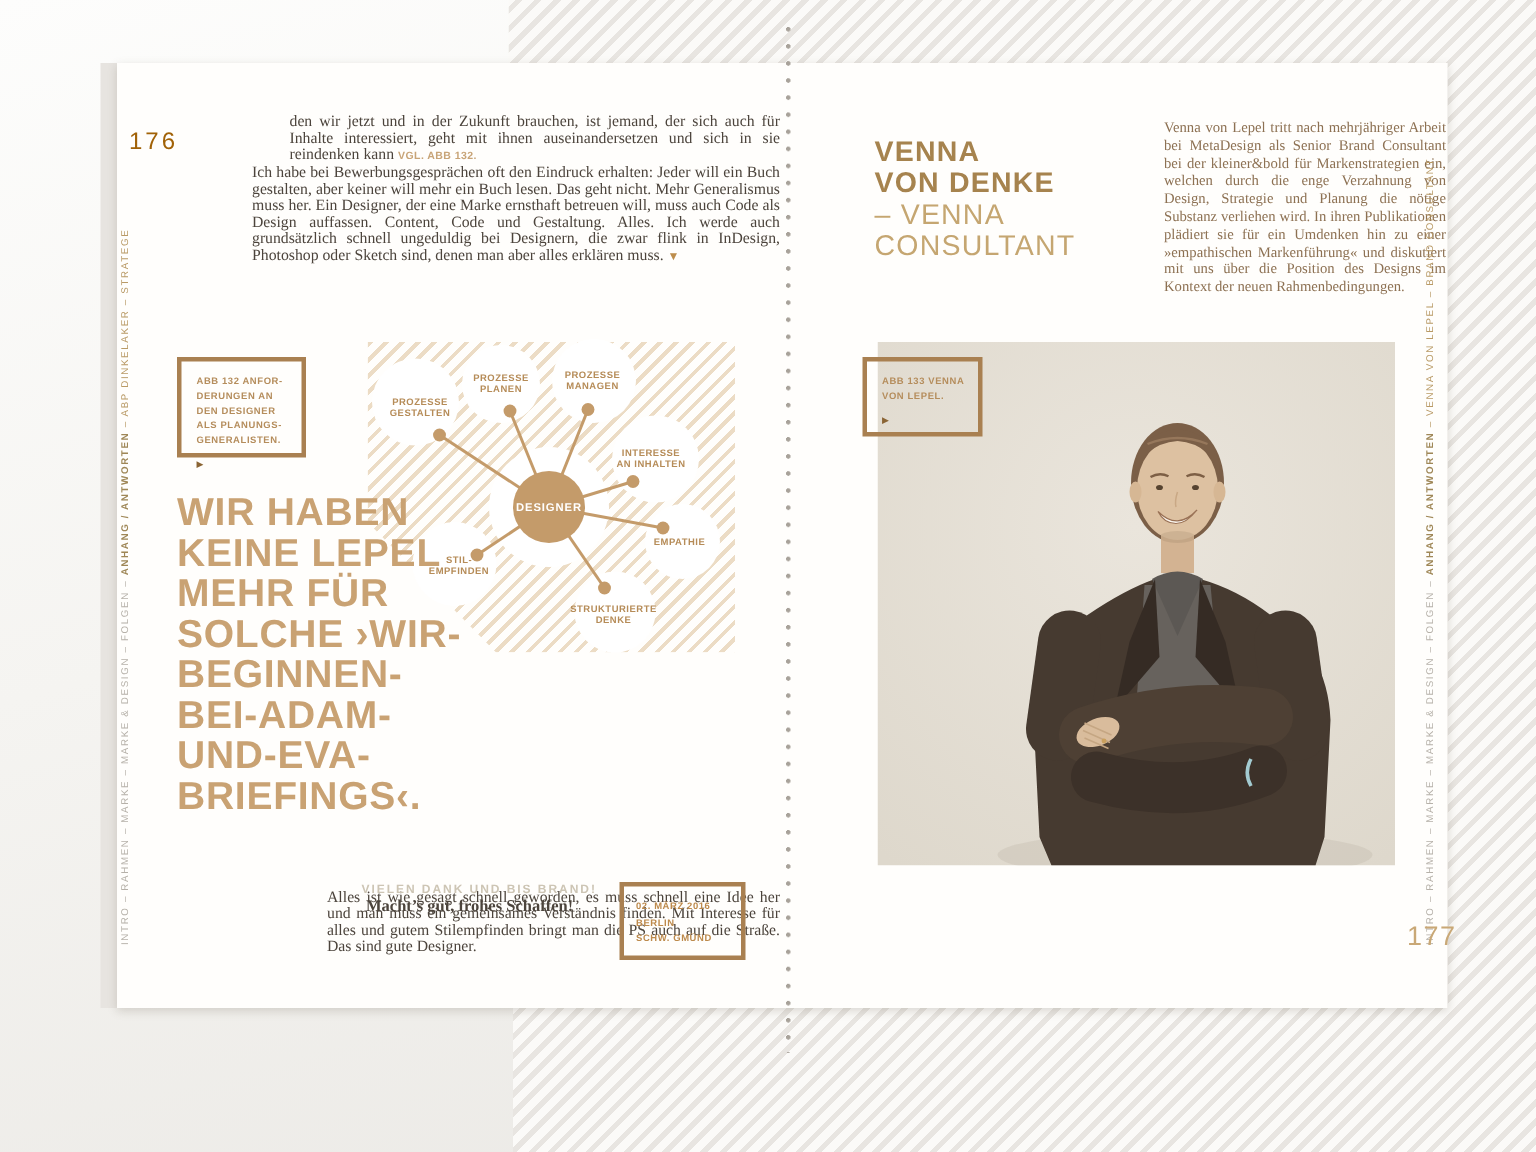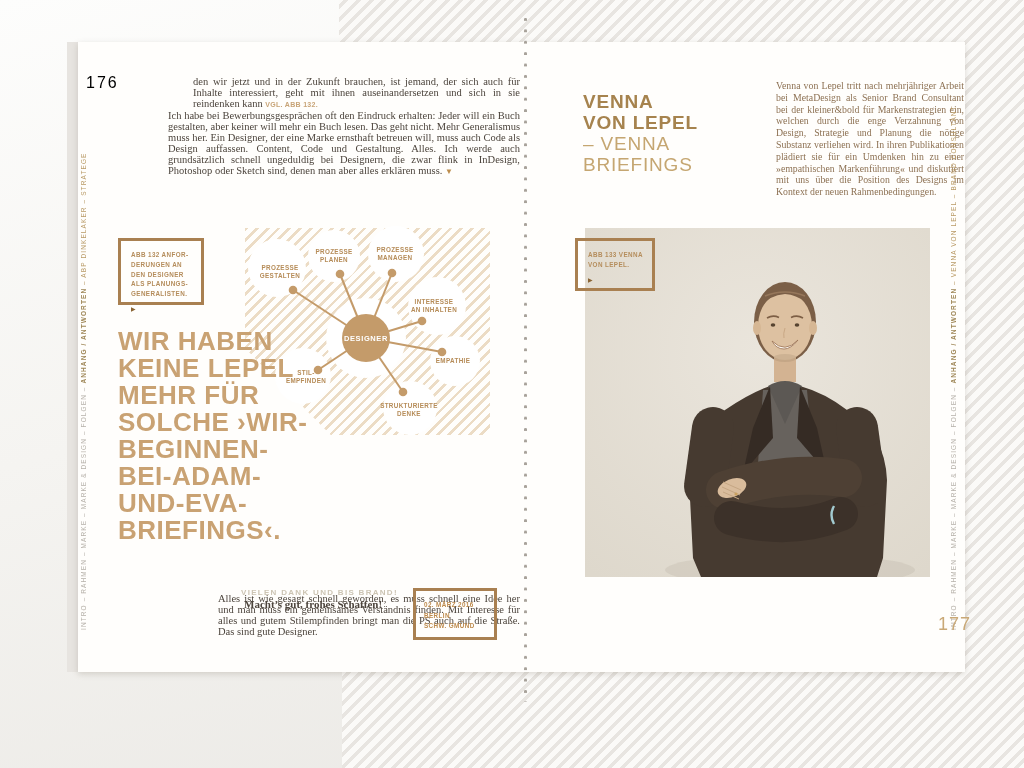--- a/index.html
+++ b/index.html
@@ -17,21 +17,21 @@
   }
   .page-edge-left{position:absolute;left:67px;top:42px;width:11px;height:630px;background:#e7e4e0;}
   .spread{position:absolute;left:78px;top:42px;width:887px;height:630px;background:#fffefc;box-shadow:0 2px 6px rgba(100,90,75,.22);}
   .spine-dots{
     position:absolute;left:524px;top:18px;width:3px;height:684px;z-index:6;
     background-image:radial-gradient(circle at 1.5px 1.5px,#a8a29a 1.35px,rgba(0,0,0,0) 1.6px);
     background-size:3px 11.4px;
   }
   .abs{position:absolute;}
   
-  .pagenum-left{left:8px;top:32px;font-size:16px;letter-spacing:2px;color:#000000;}
+  .pagenum-left{left:8px;top:44px;font-size:16px;letter-spacing:2px;color:#a16207;}
   .pagenum-right{left:860px;top:572px;font-size:18px;letter-spacing:1px;color:#c9a876;}
   
   .vnav{
     height:400px;top:188px;writing-mode:vertical-rl;transform:rotate(180deg);
     font-size:6.5px;letter-spacing:1.1px;color:#b6b1a9;text-align:center;white-space:nowrap;
   }
   .vnav-left{left:2px;}
   .vnav-right{left:872px;}
   .vnav .sec{font-weight:bold;color:#9f8757;}
   .vnav .cur{color:#b99a66;}
@@ -155,23 +155,23 @@
     <div class="abs fig-box date-box">
       <span class="fig-label">02. MÄRZ 2016
 BERLIN
 SCHW. GMÜND</span>
     </div>
   </section>
 
   <section>
     <div class="abs heading">
       <div class="hname">VENNA</div>
-      <div class="hname">VON LEPEL</div>
+      <div class="hname">VON DENKE</div>
       <div class="hrole">– VENNA</div>
-      <div class="hrole">BRIEFINGS</div>
+      <div class="hrole">CONSULTANT</div>
     </div>
 
     <div class="abs serif intro-right">Venna von Lepel tritt nach mehrjähriger Arbeit bei MetaDesign als Senior Brand Consultant bei der kleiner&amp;bold für Markenstrategien ein, welchen durch die enge Verzahnung von Design, Strategie und Planung die nötige Substanz verliehen wird. In ihren Publikationen plädiert sie für ein Umdenken hin zu einer »empathischen Markenführung« und diskutiert mit uns über die Position des Designs im Kontext der neuen Rahmenbedingungen.</div>
 
     <div class="abs fig-box fig-box-right">
       <span class="fig-label">ABB 133  VENNA VON LEPEL.</span>
       <span class="fig-arrow">▶</span>
     </div>
 
     <div class="abs photo">

